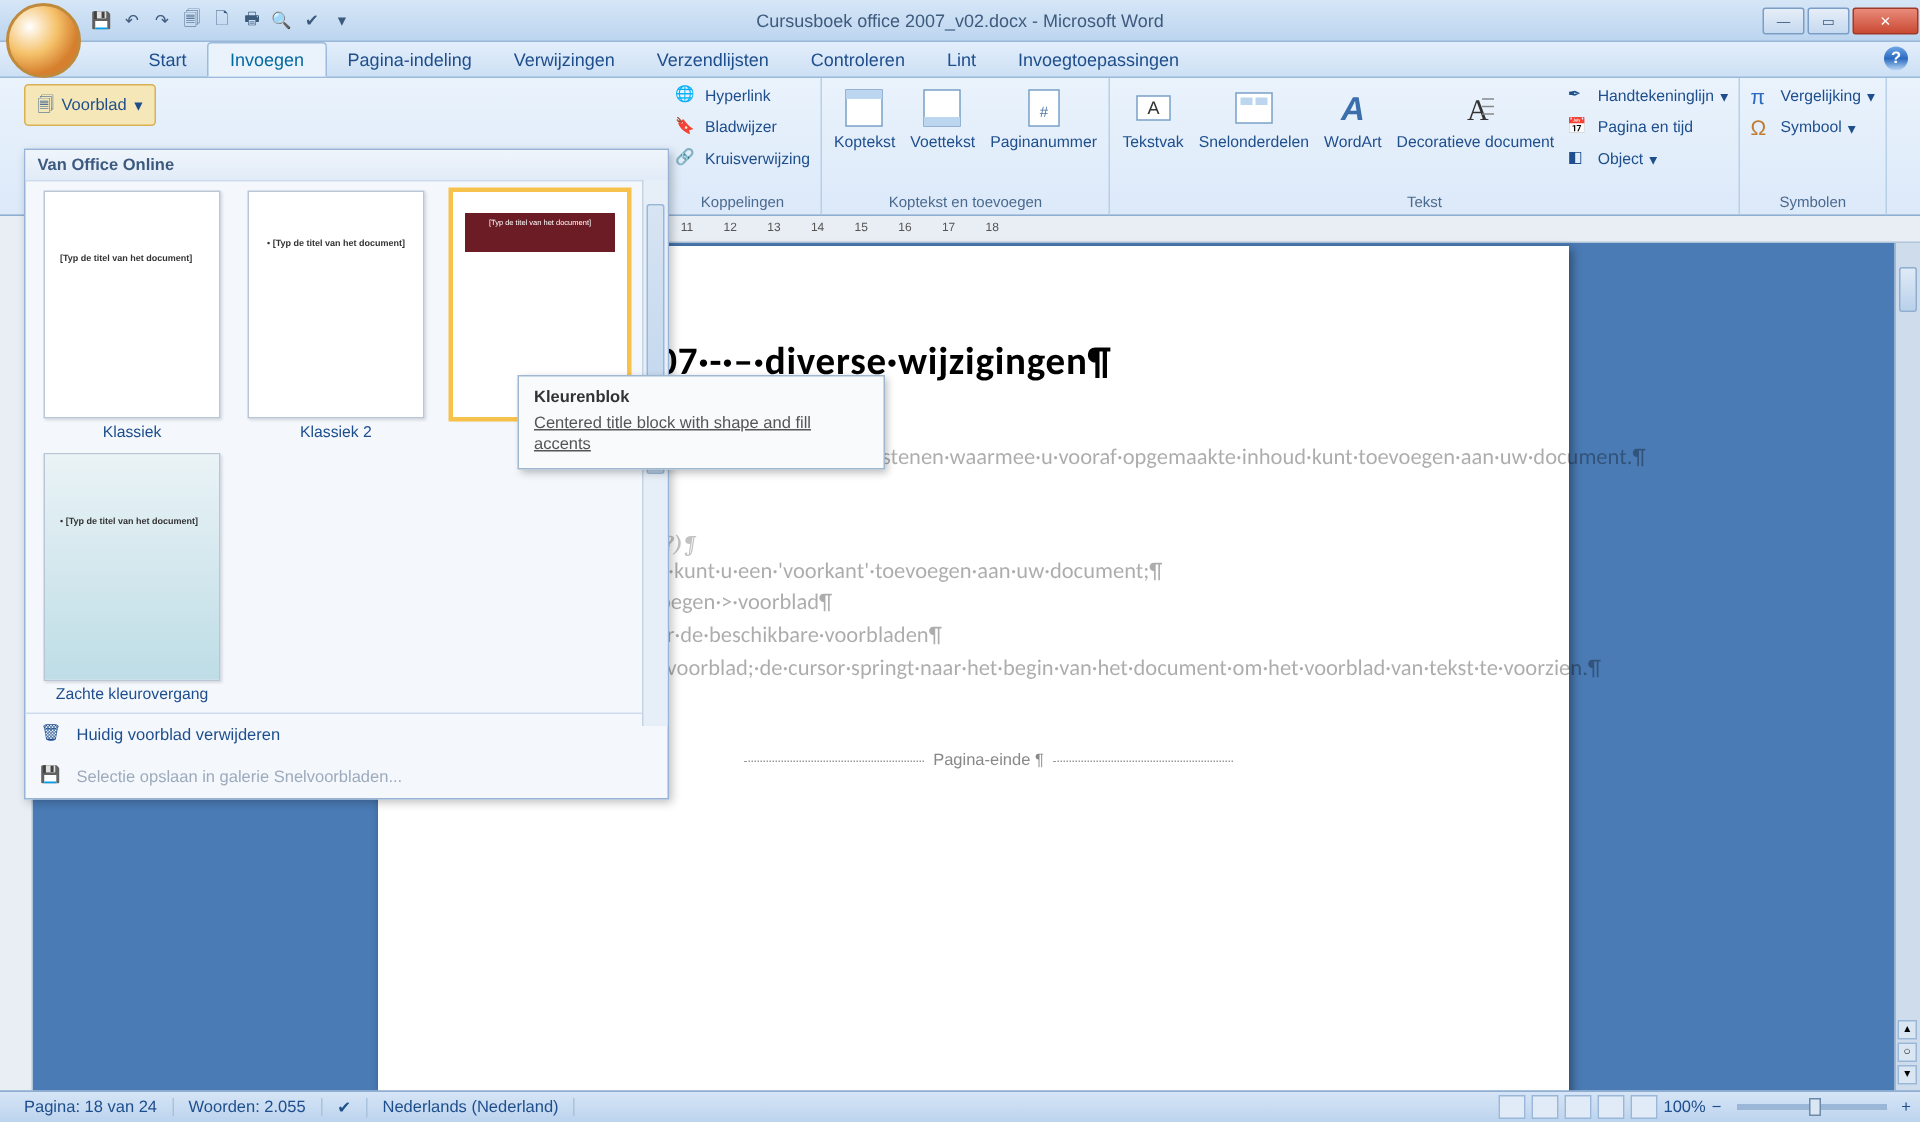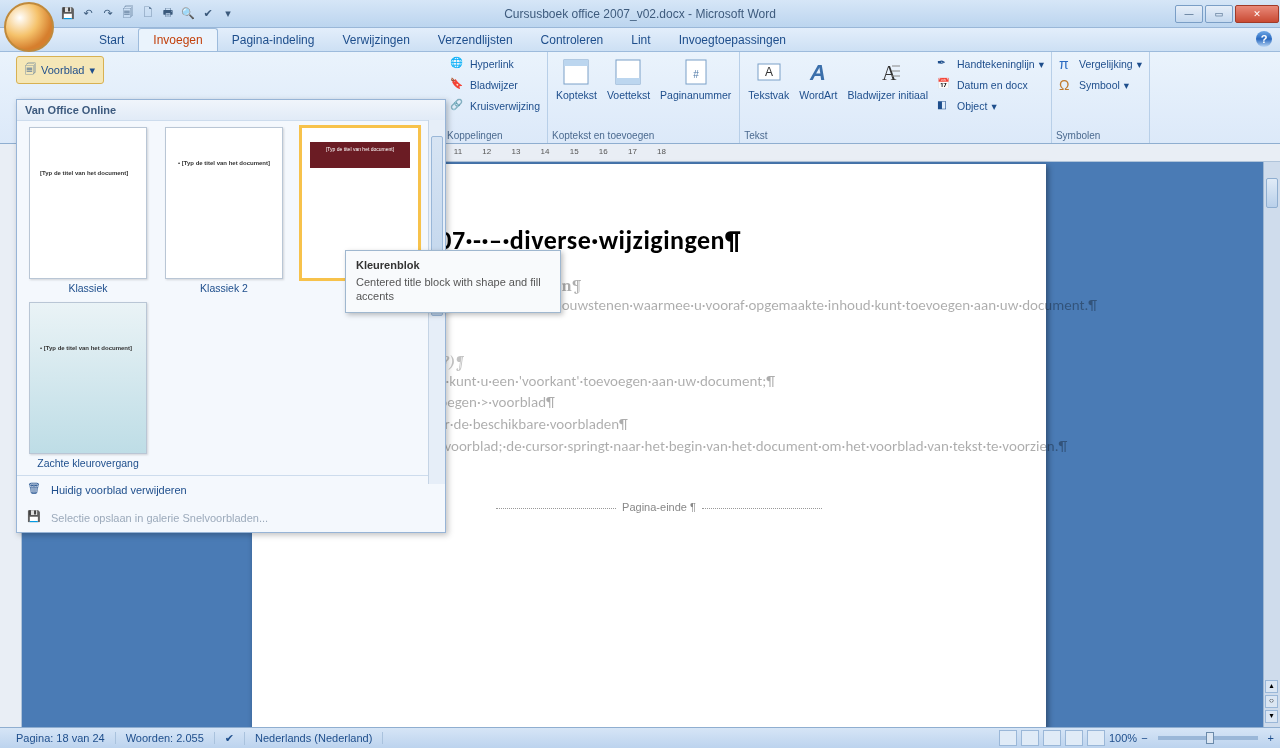--- a/index.html
+++ b/index.html
@@ -11,28 +11,28 @@
   .qat { margin-left:60px; display:flex; gap:4px; align-items:center; }
   .qat-item { width:16px; height:16px; display:flex; align-items:center; justify-content:center; color:#3b5a7c; font-size:11px; }
   .titlebar-center { position:absolute; left:50%; transform:translateX(-50%); color:#3e5b7d; font-size:12px; }
   .winbtns { margin-left:auto; display:flex; }
   .winbtn { width:28px; height:18px; margin:0 1px; border:1px solid #7a9ec6; background:linear-gradient(#e6eef8,#c5d9ef); border-radius:2px; display:flex; align-items:center; justify-content:center; font-size:9px; color:#3b5a7c; }
   .winbtn.close { background:linear-gradient(#e98a7a,#c94a33); color:#fff; border-color:#a03a28; width:44px; }
   
   
   .tabs { height:24px; background:linear-gradient(#e3eefb,#cde0f4); display:flex; align-items:flex-end; padding-left:85px; border-bottom:1px solid #9dbbdc; position:relative; }
   .tab { padding:4px 14px; color:#1e4e8c; font-size:12px; cursor:default; }
-  .tab.active { background:#eaf3fc; border:1px solid #9dbbdc; border-bottom:none; border-radius:3px 3px 0 0; color:#c2410c; font-weight:normal; }
+  .tab.active { background:#eaf3fc; border:1px solid #9dbbdc; border-bottom:none; border-radius:3px 3px 0 0; color:#0369a1; font-weight:normal; }
   .help-btn { position:absolute; right:8px; top:3px; width:16px; height:16px; border-radius:50%; background:linear-gradient(#6fa8e6,#2a6ac0,#bcd8f5); color:#fff; display:flex; align-items:center; justify-content:center; font-size:11px; font-weight:bold; }
   
   
   .ribbon { height:92px; background:linear-gradient(#eaf3fc,#dce9f9); display:flex; border-bottom:1px solid #8faed0; }
   .group { border-right:1px solid #b8cfe8; display:flex; flex-direction:column; padding:2px 4px 0 4px; }
   .group-body { flex:1; display:flex; align-items:flex-start; gap:2px; }
-  .group-label { font-size:10px; color:#4b6a8f; padding:2px 0; }
+  .group-label { text-align:center; font-size:10px; color:#4b6a8f; padding:2px 16px; }
   .bigbtn { display:flex; flex-direction:column; align-items:center; padding:2px 4px; min-width:42px; }
   .bigbtn .ic { width:32px; height:32px; margin-bottom:2px; }
   .bigbtn .lbl { font-size:10.5px; color:#1e4e8c; text-align:right; line-height:1.1; }
   .smallbtn { display:flex; align-items:center; gap:4px; padding:2px 3px; font-size:10.5px; color:#1e4e8c; white-space:nowrap; }
   .smallbtn .ic { width:16px; height:16px; }
   .vcol { display:flex; flex-direction:column; gap:1px; }
   
   
   .gallery { position:absolute; left:16px; top:99px; width:430px; background:#f4f8fd; border:1px solid #97b4d6; box-shadow:2px 2px 6px rgba(0,0,0,.25); z-index:50; }
   .gallery-hdr { background:linear-gradient(#f0f5fb,#e1ebf7); padding:4px 8px; font-weight:bold; color:#3d5a7e; font-size:11px; border-bottom:1px solid #cddced; }
@@ -45,23 +45,23 @@
   .gallery-scroll .sbar { position:absolute; left:2px; right:2px; top:16px; height:180px; background:linear-gradient(#d7e4f3,#bcd2eb); border:1px solid #9ab7d8; border-radius:2px; }
   .gallery-footer { border-top:1px solid #cddced; }
   .gal-cmd { display:flex; align-items:center; gap:8px; padding:6px 10px; font-size:11px; color:#1e4e8c; }
   .gal-cmd.disabled { color:#9caabb; }
   .gal-cmd .ic { width:16px; height:16px; }
   
   
   .voorblad-btn { position:absolute; left:16px; top:56px; height:28px; background:#f5e7b7; border:1px solid #d8b152; border-radius:3px; padding:3px 8px; display:flex; align-items:center; gap:5px; z-index:49; font-size:11px; color:#1e4e8c; }
   
   
-  .tooltip { position:absolute; left:345px; top:250px; width:216px; background:#f8fafc; border:1px solid #9fb7cf; box-shadow:2px 2px 5px rgba(0,0,0,.25); padding:8px 10px; z-index:60; font-size:11px; }
+  .tooltip { position:absolute; left:345px; top:250px; width:245px; background:#f8fafc; border:1px solid #9fb7cf; box-shadow:2px 2px 5px rgba(0,0,0,.25); padding:8px 10px; z-index:60; font-size:11px; }
   .tooltip .tt-title { font-weight:bold; color:#333; margin-bottom:4px; }
-  .tooltip .tt-body { color:#555; line-height:1.3; }
+  .tooltip .tt-body { color:#555; line-height:1.3;text-decoration:underline; }
   
   
   .docarea { position:absolute; left:0; top:144px; right:0; bottom:21px; background:#4a7bb5; display:flex; }
   .vruler { width:22px; background:#e9eef5; border-right:1px solid #b0c4da; position:relative; }
   .doc-scroll { flex:1; position:relative; overflow:hidden; }
   .hruler-wrap { position:absolute; left:22px; right:0; top:0; height:18px; background:#e9eef5; border-bottom:1px solid #b0c4da; }
   .page { width:794px; min-height:580px; background:#fff; position:absolute; left:230px; top:20px; box-shadow:2px 2px 6px rgba(0,0,0,.4); padding:60px 70px 40px 90px; }
   .page h1 { font-family:Calibri,sans-serif; font-size:26px; font-weight:bold; color:#000; letter-spacing:.5px; }
   .page h2 { font-family:Cambria,serif; font-size:17px; font-weight:bold; color:#000; margin-top:20px; }
   .page h3 { font-family:Cambria,serif; font-size:15px; font-weight:bold; font-style:italic; color:#444; margin-top:14px; }
@@ -195,41 +195,51 @@
             <svg width="32" height="32">
               <rect x="5" y="8" width="22" height="16" fill="#fff" stroke="#7aa0c8"></rect>
               <text x="16" y="20" font-size="12" text-anchor="middle" fill="#333">A</text>
             </svg>
           </div>
         <div class="lbl">Tekstvak</div>
       </div>
       <div class="bigbtn">
         <div class="ic">
             <svg width="32" height="32">
+              <rect x="4" y="6" width="24" height="20" fill="#fff" stroke="#7aa0c8"></rect>
+              <rect x="7" y="9" width="8" height="5" fill="#bcd6ef"></rect>
+              <rect x="17" y="9" width="8" height="5" fill="#bcd6ef"></rect>
+            </svg>
+          </div>
+        <div class="lbl">Snelonderdelen</div>
+      </div>
+      <div class="bigbtn">
+        <div class="ic">
+            <svg width="32" height="32">
               <text x="16" y="24" font-size="22" text-anchor="middle" fill="#3b6fab" font-style="italic" font-weight="bold">A</text>
             </svg>
           </div>
         <div class="lbl">WordArt</div>
       </div>
       <div class="bigbtn">
         <div class="ic">
             <svg width="32" height="32">
               <text x="10" y="24" font-size="20" fill="#333" font-family="serif">A</text>
               <line x1="20" y1="10" x2="28" y2="10" stroke="#888"></line>
               <line x1="20" y1="15" x2="28" y2="15" stroke="#888"></line>
               <line x1="20" y1="20" x2="28" y2="20" stroke="#888"></line>
             </svg>
           </div>
-        <div class="lbl">Bladwijzer initiaal</div>
+        <div class="lbl">Decoratieve document</div>
       </div>
       <div class="vcol">
         <div class="smallbtn"><span class="ic">✒</span><span>Handtekeninglijn</span> ▾</div>
         <div class="smallbtn">
             <span class="ic">📅</span>
-            <span>Datum en docx</span>
+            <span>Pagina en tijd</span>
           </div>
         <div class="smallbtn"><span class="ic">◧</span><span>Object</span> ▾</div>
       </div>
     </div>
     <div class="group-label">Tekst</div>
   </div>
 
   <div class="group">
     <div class="group-body">
       <div class="vcol">

